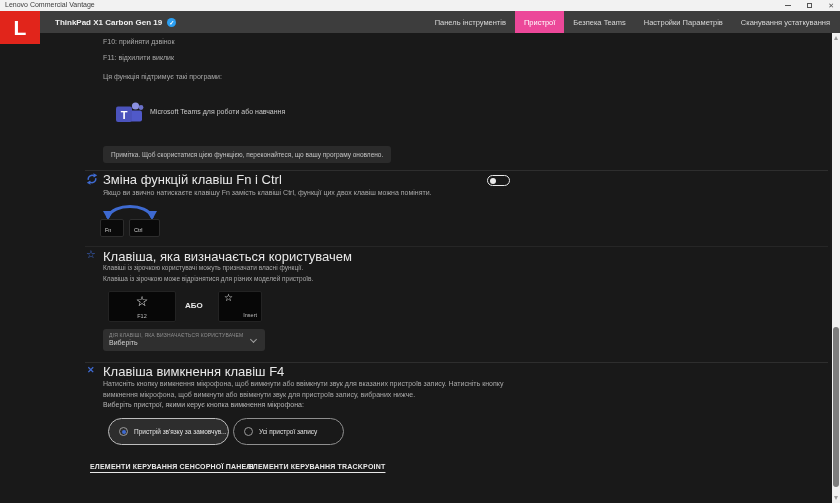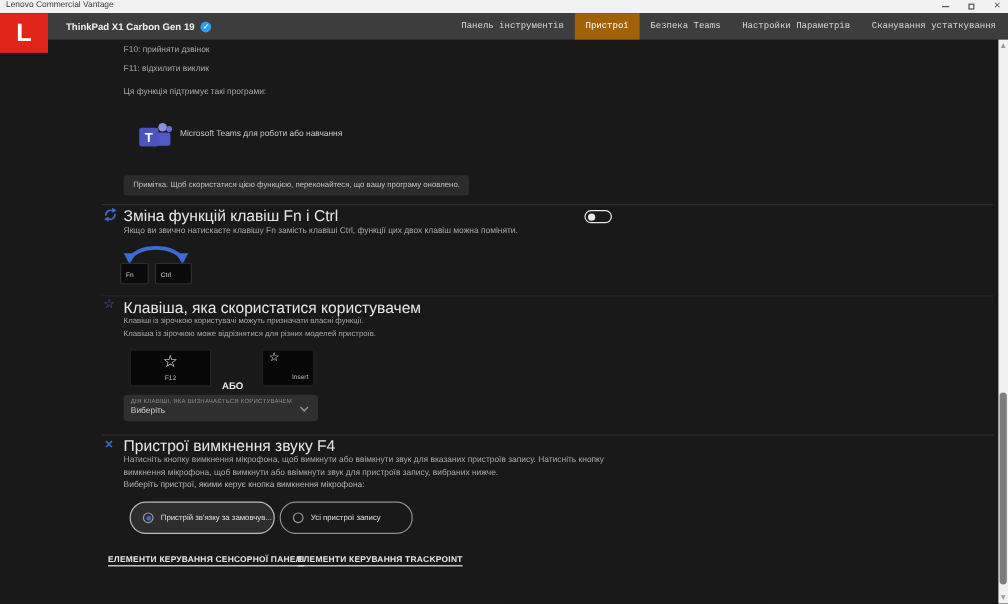--- a/index.html
+++ b/index.html
@@ -17,22 +17,22 @@
 
   
   .navbar { position:absolute; top:11px; left:0; width:840px; height:22px; background:#3d3d3d; }
   .logo { position:absolute; top:11px; left:0; width:40px; height:33px; background:#e1251b; color:#fff;
     display:flex; align-items:center; justify-content:center; font-size:21px; font-weight:bold; z-index:6; }
   .device { position:absolute; left:55px; top:11px; height:22px; display:flex; align-items:center; gap:5px;
     color:#f0f0f0; font-size:8px; font-weight:bold; z-index:6; }
   .badge { width:9px; height:9px; border-radius:50%; background:#2b9ff2; color:#fff; font-size:6px;
     display:flex; align-items:center; justify-content:center; }
   .nav { position:absolute; right:1px; top:11px; height:22px; display:flex; align-items:stretch; z-index:6; }
-  .nav-item { display:flex; align-items:center; padding:0 9px; font-size:7.5px; color:#d8d8d8; cursor:pointer; white-space:nowrap;font-family:Liberation Mono, monospace; }
-  .nav-item.active { background:#a16207; color:#ffffff; }
+  .nav-item { display:flex; align-items:center; padding:0 9px; font-size:7.5px; color:#d8d8d8; cursor:pointer; white-space:nowrap; }
+  .nav-item.active { background:#ec4899; color:#ffffff; }
 
   
   .body-text { position:absolute; font-size:7px; color:#a9a9a9; }
   .note-box { position:absolute; left:103px; top:146px; background:#2b2b2b; border-radius:3px;
     font-size:6.5px; color:#c4c4c4; padding:5px 8px; white-space:nowrap; }
   .teams-label { position:absolute; left:150px; top:108px; font-size:7px; color:#c9c9c9; }
   .divider { position:absolute; left:85px; width:743px; height:1px; background:#2e2e2e; }
 
   .section-title { position:absolute; left:103px; font-size:13px; color:#e8e8e8; }
   .section-icon { position:absolute; left:86px; }
@@ -47,21 +47,21 @@
   
   .keycap { position:absolute; background:#0a0a0a; border:1px solid #2d2d2d; border-radius:2px;
     color:#cfcfcf; font-size:5.5px; display:flex; align-items:flex-end; padding:0 0 3px 4px; }
 
   
   .bigkey { position:absolute; background:#070707; border:1px solid #232323; border-radius:2px; }
   .bigkey .star-big { position:absolute; left:0; right:0; top:1px; text-align:center; color:#f2f2f2; font-size:14px; }
   .bigkey .key-label { position:absolute; left:0; right:0; bottom:2px; text-align:center; color:#bdbdbd; font-size:5.5px; }
   .bigkey .star-corner { position:absolute; left:5px; top:0px; color:#f2f2f2; font-size:10px; }
   .bigkey .label-corner { position:absolute; right:4px; bottom:3px; color:#bdbdbd; font-size:5.5px; }
-  .or-label { position:absolute; left:185px; top:301px; font-size:8px; font-weight:bold; color:#e8e8e8;margin-top:16px; }
+  .or-label { position:absolute; left:185px; top:301px; font-size:8px; font-weight:bold; color:#e8e8e8; }
 
   
   .dropdown { position:absolute; left:103px; top:329px; width:162px; height:22px; background:#2f2f2f;
     border-radius:3px; padding:3px 6px; cursor:pointer; }
   .dropdown-label { font-size:5px; color:#8f8f8f; letter-spacing:0.2px; white-space:nowrap; }
   .dropdown-value { font-size:7px; color:#d0d0d0; margin-top:1px; }
   .chevron { position:absolute; right:9px; top:8px; width:5px; height:5px;
     border-right:1.5px solid #9f9f9f; border-bottom:1.5px solid #9f9f9f; transform:rotate(45deg); }
 
   
@@ -143,21 +143,21 @@
   <path d="M7 16 C 12 2, 46 2, 51 16" stroke="#3e6ad1" stroke-width="3.2" fill="none" stroke-linecap="round"></path>
   <polygon points="2,10 12,10 7,19" fill="#3e6ad1"></polygon>
   <polygon points="46,10 56,10 51,19" fill="#3e6ad1"></polygon>
 </svg>
 <div class="keycap" style="left:100px; top:219px; width:24px; height:18px;">Fn</div>
 <div class="keycap" style="left:129px; top:219px; width:31px; height:18px;">Ctrl</div>
 
 <div class="divider" style="top:246px; background:#262626;"></div>
 
 <div class="section-icon star-icon" style="left:86px; top:249px;">☆</div>
-<div class="section-title" style="top:249px;">Клавіша, яка скористатися користувачем</div>
+<div class="section-title" style="top:249px;">Клавіша, яка визначається користувачем</div>
 <div class="body-text" style="left:103px; top:264px; font-size:6.5px;">Клавіші із зірочкою користувачі можуть призначати власні функції.</div>
 <div class="body-text" style="left:103px; top:275px; font-size:6.5px;">Клавіша із зірочкою може відрізнятися для різних моделей пристроїв.</div>
 
 <div class="bigkey" style="left:108px; top:291px; width:68px; height:31px;">
   <div class="star-big">☆</div>
   <div class="key-label">F12</div>
 </div>
 <div class="or-label">АБО</div>
 <div class="bigkey" style="left:218px; top:291px; width:44px; height:31px;">
   <div class="star-corner">☆</div>
@@ -166,21 +166,21 @@
 
 <div class="dropdown">
   <div class="dropdown-label">ДІЯ КЛАВІШІ, ЯКА ВИЗНАЧАЄТЬСЯ КОРИСТУВАЧЕМ</div>
   <div class="dropdown-value">Виберіть</div>
   <div class="chevron"></div>
 </div>
 
 <div class="divider" style="top:362px;"></div>
 
 <div class="section-icon x-icon" style="left:87px; top:366px;">✕</div>
-<div class="section-title" style="top:364px;">Пристрої вимкнення звуку F4</div>
+<div class="section-title" style="top:364px;">Клавіша вимкнення клавіш F4</div>
 <div class="body-text" style="left:103px; top:378px; width:424px; line-height:1.6;">Натисніть кнопку вимкнення мікрофона, щоб вимкнути або ввімкнути звук для вказаних пристроїв запису. Натисніть кнопку вимкнення мікрофона, щоб вимкнути або ввімкнути звук для пристроїв запису, вибраних нижче.</div>
 <div class="body-text" style="left:103px; top:401px; color:#b5b5b5;">Виберіть пристрої, якими керує кнопка вимкнення мікрофона:</div>
 
 <div class="pill pill1">
   <span class="radio checked"></span>
   <span>Пристрій зв'язку за замовчув...</span>
 </div>
 <div class="pill pill2">
   <span class="radio"></span>
   <span>Усі пристрої запису</span>

